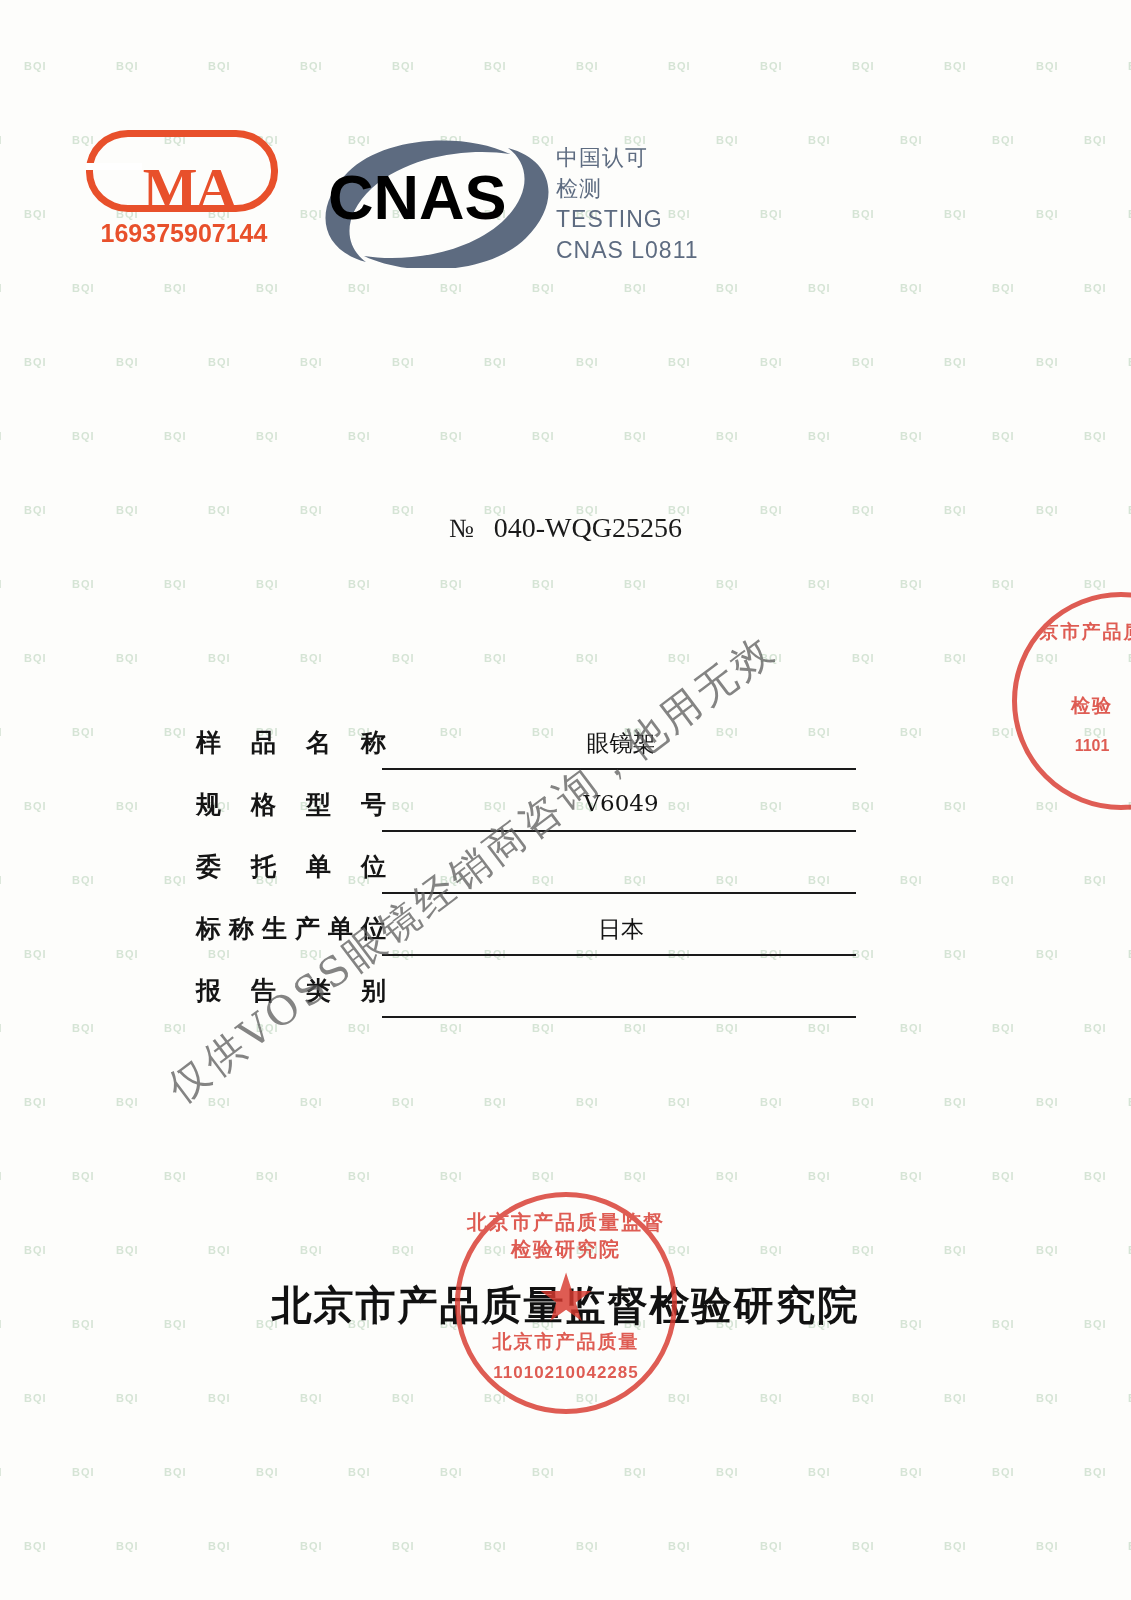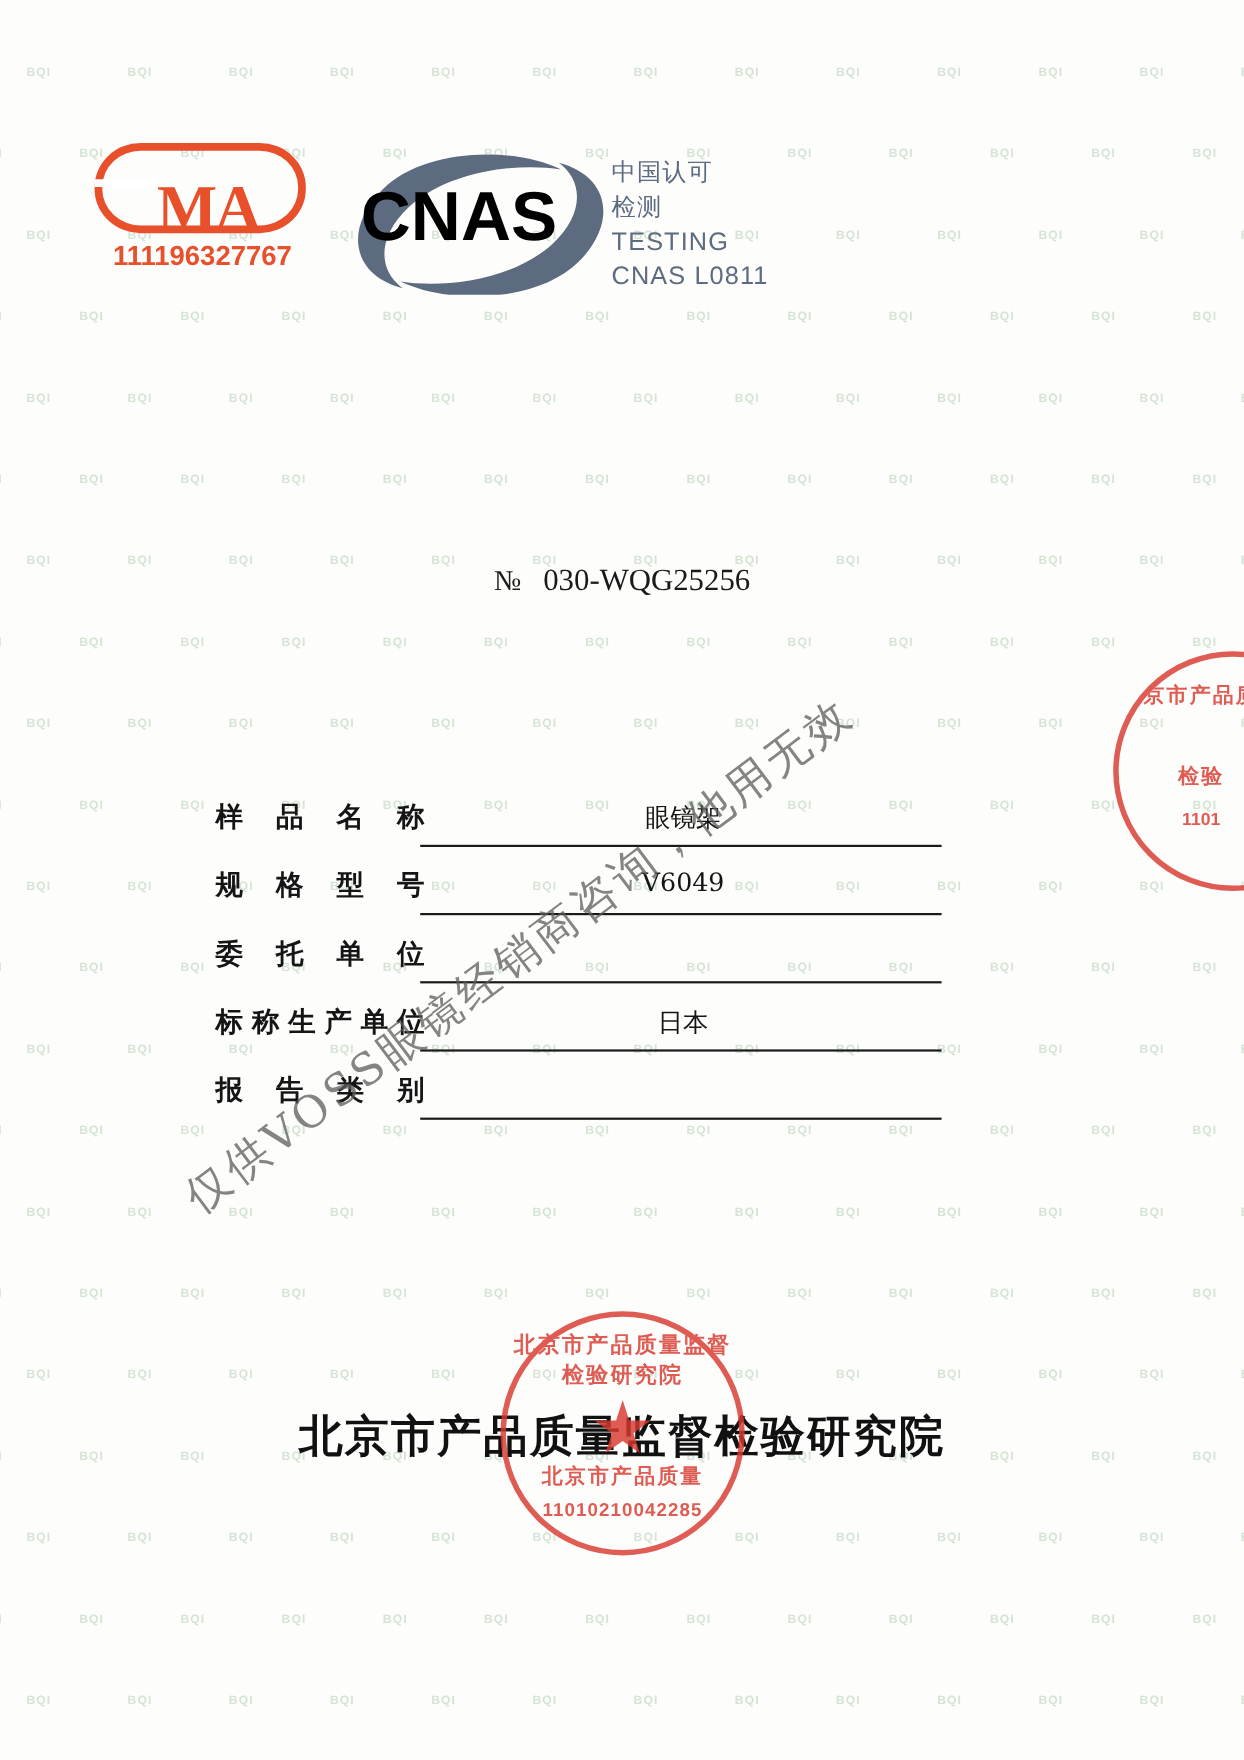--- a/index.html
+++ b/index.html
@@ -593,42 +593,42 @@
       <div class="wm-cell" style="left: 1036px; top: 1540px;">BQI</div>
       <div class="wm-cell" style="left: 1128px; top: 1540px;">BQI</div>
     </div>
 
   <div id="header">
 
     <div id="cma-block">
       <div class="cma-frame">
         <div class="cma-text">MA</div>
       </div>
-      <div id="cma-number">111196327767</div>
+      <div id="cma-number">169375907144</div>
     </div>
 
     <div id="cnas-block">
       <svg id="cnas-swoosh" width="240" height="130" viewBox="0 0 240 130">
         <path d="M196 16 C150 -6 70 -2 34 34 C-2 70 6 112 52 124 C30 108 28 78 58 50 C96 16 158 10 196 16 Z" fill="#5d6b80"></path>
         <path d="M50 118 C96 140 176 136 212 100 C248 64 240 22 194 10 C216 26 218 56 188 84 C150 118 88 124 50 118 Z" fill="#5d6b80"></path>
       </svg>
       <div id="cnas-text">CNAS</div>
     </div>
 
     <div id="cnas-info">
       <div class="cn">中国认可</div>
       <div class="cn">检测</div>
       <div>TESTING</div>
       <div>CNAS L0811</div>
     </div>
   </div>
 
 
   <div id="doc-number">
-    <span class="no-sym">№</span><span>030-WQG25256</span>
+    <span class="no-sym">№</span><span>040-WQG25256</span>
   </div>
 
   <div id="fields">
       <div class="field-row">
         <div class="field-label">
           <span>样</span>
           <span>品</span>
           <span>名</span>
           <span>称</span>
         </div>

